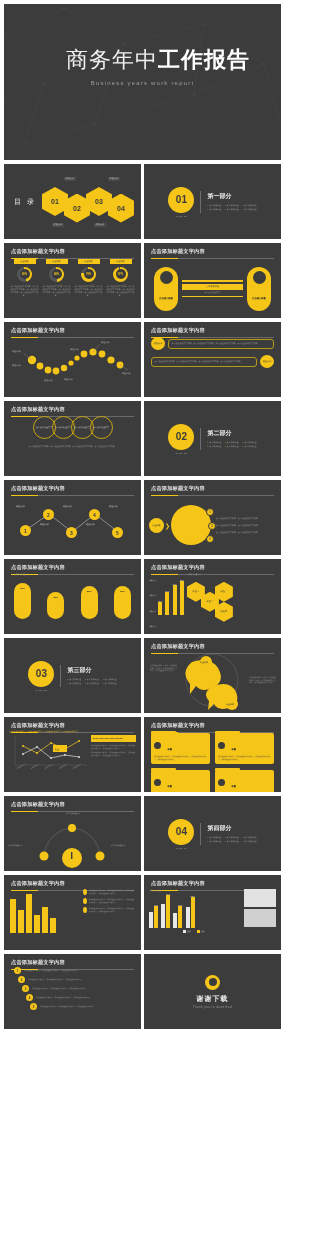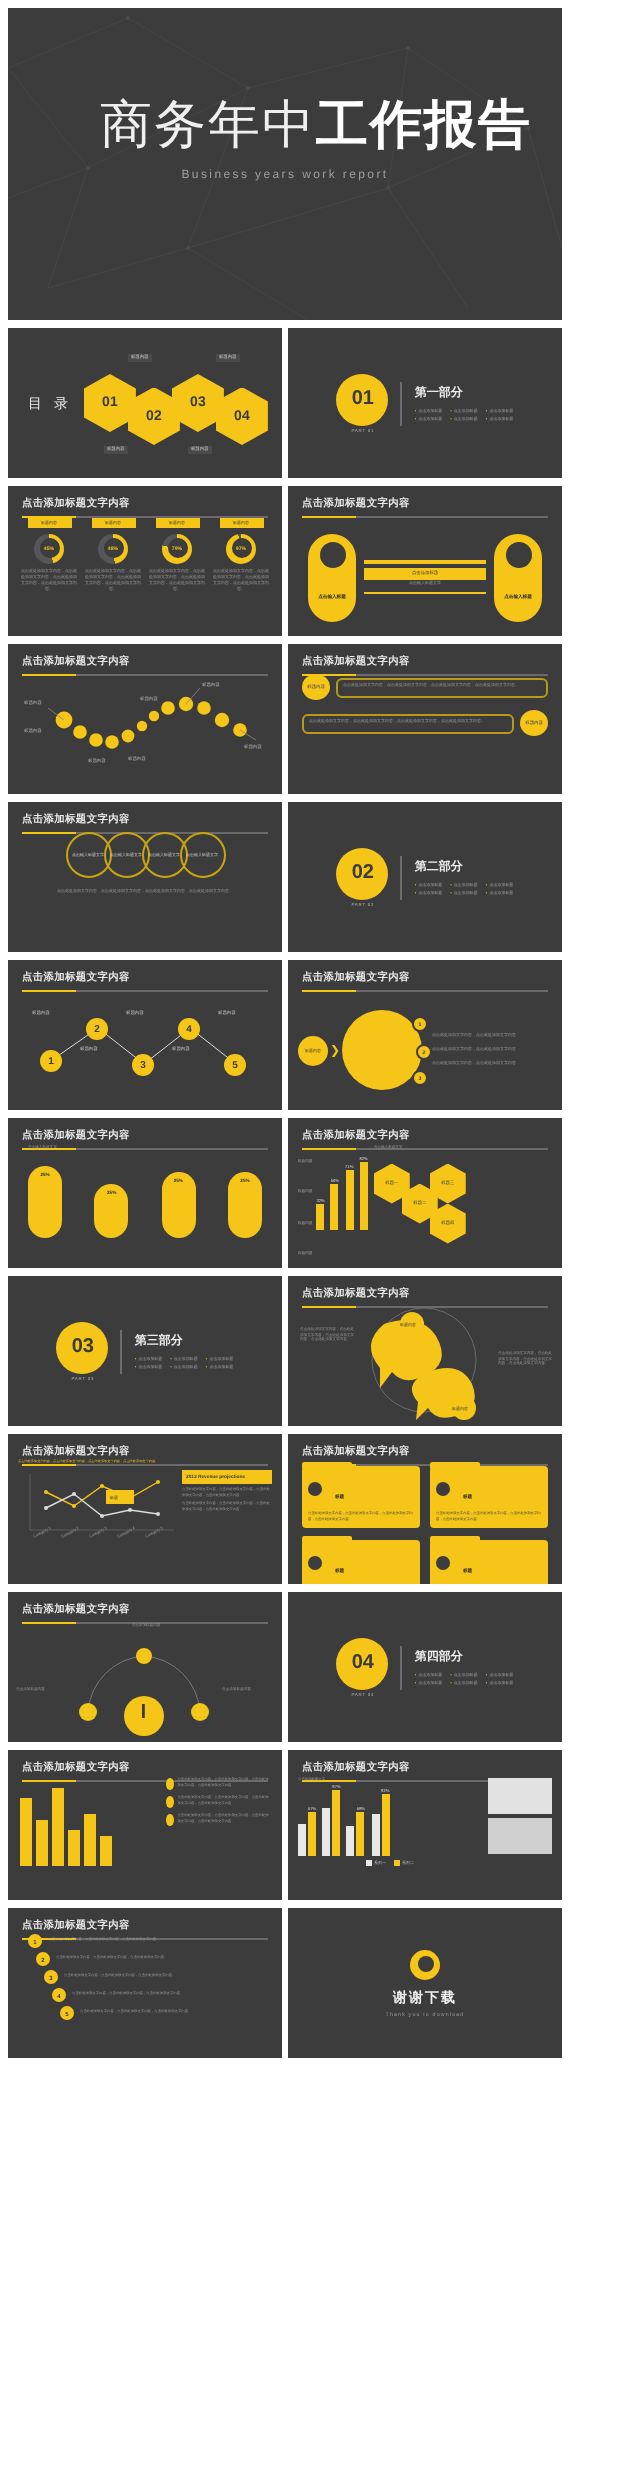--- a/index.html
+++ b/index.html
@@ -15,21 +15,21 @@
   .ct{position:relative;z-index:2;width:100%;height:100%;}
   .hdr{position:absolute;top:5px;left:7px;right:7px;}
   .hdr .t{font-size:5.2px;font-weight:bold;color:#e9e9e9;letter-spacing:.2px;}
   .hdr .rule{margin-top:3px;height:1px;background:linear-gradient(90deg,#f2c614 0%,#f2c614 22%,#6a6a6a 22%,#6a6a6a 100%);}
   .bgy{background:#f5c518;}
   .tiny2{font-size:2px;line-height:1.5;color:#9b9b9b;}
   .lbl{font-size:2.3px;color:#2f2f2f;font-weight:bold;}
   
   .tlogo{width:46px;height:46px;border-radius:50%;background:#f5c518;display:flex;align-items:center;justify-content:center;margin:0 auto;}
   .tlogo i{width:26px;height:26px;border-radius:50%;background:#3c3c3c;display:flex;align-items:center;justify-content:center;font-style:normal;font-size:8px;font-weight:bold;color:#f5c518;letter-spacing:.5px;}
-  .tmain{text-align:center;margin-top:7px;font-size:26px;color:#efefef;letter-spacing:1px;margin-left:31px;}
+  .tmain{text-align:center;margin-top:7px;font-size:22px;color:#efefef;letter-spacing:1px;margin-left:31px;}
   .tmain b{color:#ffffff;}
   .tsub{text-align:center;margin-top:5px;font-size:6px;color:#9e9e9e;letter-spacing:1.2px;}
   .tcenter{position:absolute;left:0;right:0;top:34px;}
   
   .hex{width:26px;height:29px;background:#f5c518;clip-path:polygon(50% 0%,100% 25%,100% 75%,50% 100%,0% 75%,0% 25%);display:flex;align-items:center;justify-content:center;font-size:7px;font-weight:bold;color:#3a3a3a;}
   .hexsm{width:18px;height:20px;background:#f5c518;clip-path:polygon(50% 0%,100% 25%,100% 75%,50% 100%,0% 75%,0% 25%);display:flex;align-items:center;justify-content:center;font-size:2.2px;color:#3a3a3a;text-align:center;}
   .toclabel{position:absolute;font-size:2.2px;color:#cfcfcf;background:#4a4a4a;padding:.5px 1.5px;}
   
   .secnum{width:26px;height:26px;border-radius:50%;background:#f5c518;display:flex;align-items:center;justify-content:center;font-size:10px;font-weight:bold;color:#3b3b3b;}
   .secpart{font-size:2.2px;color:#b9b9b9;text-align:center;margin-top:2px;letter-spacing:.4px;}

